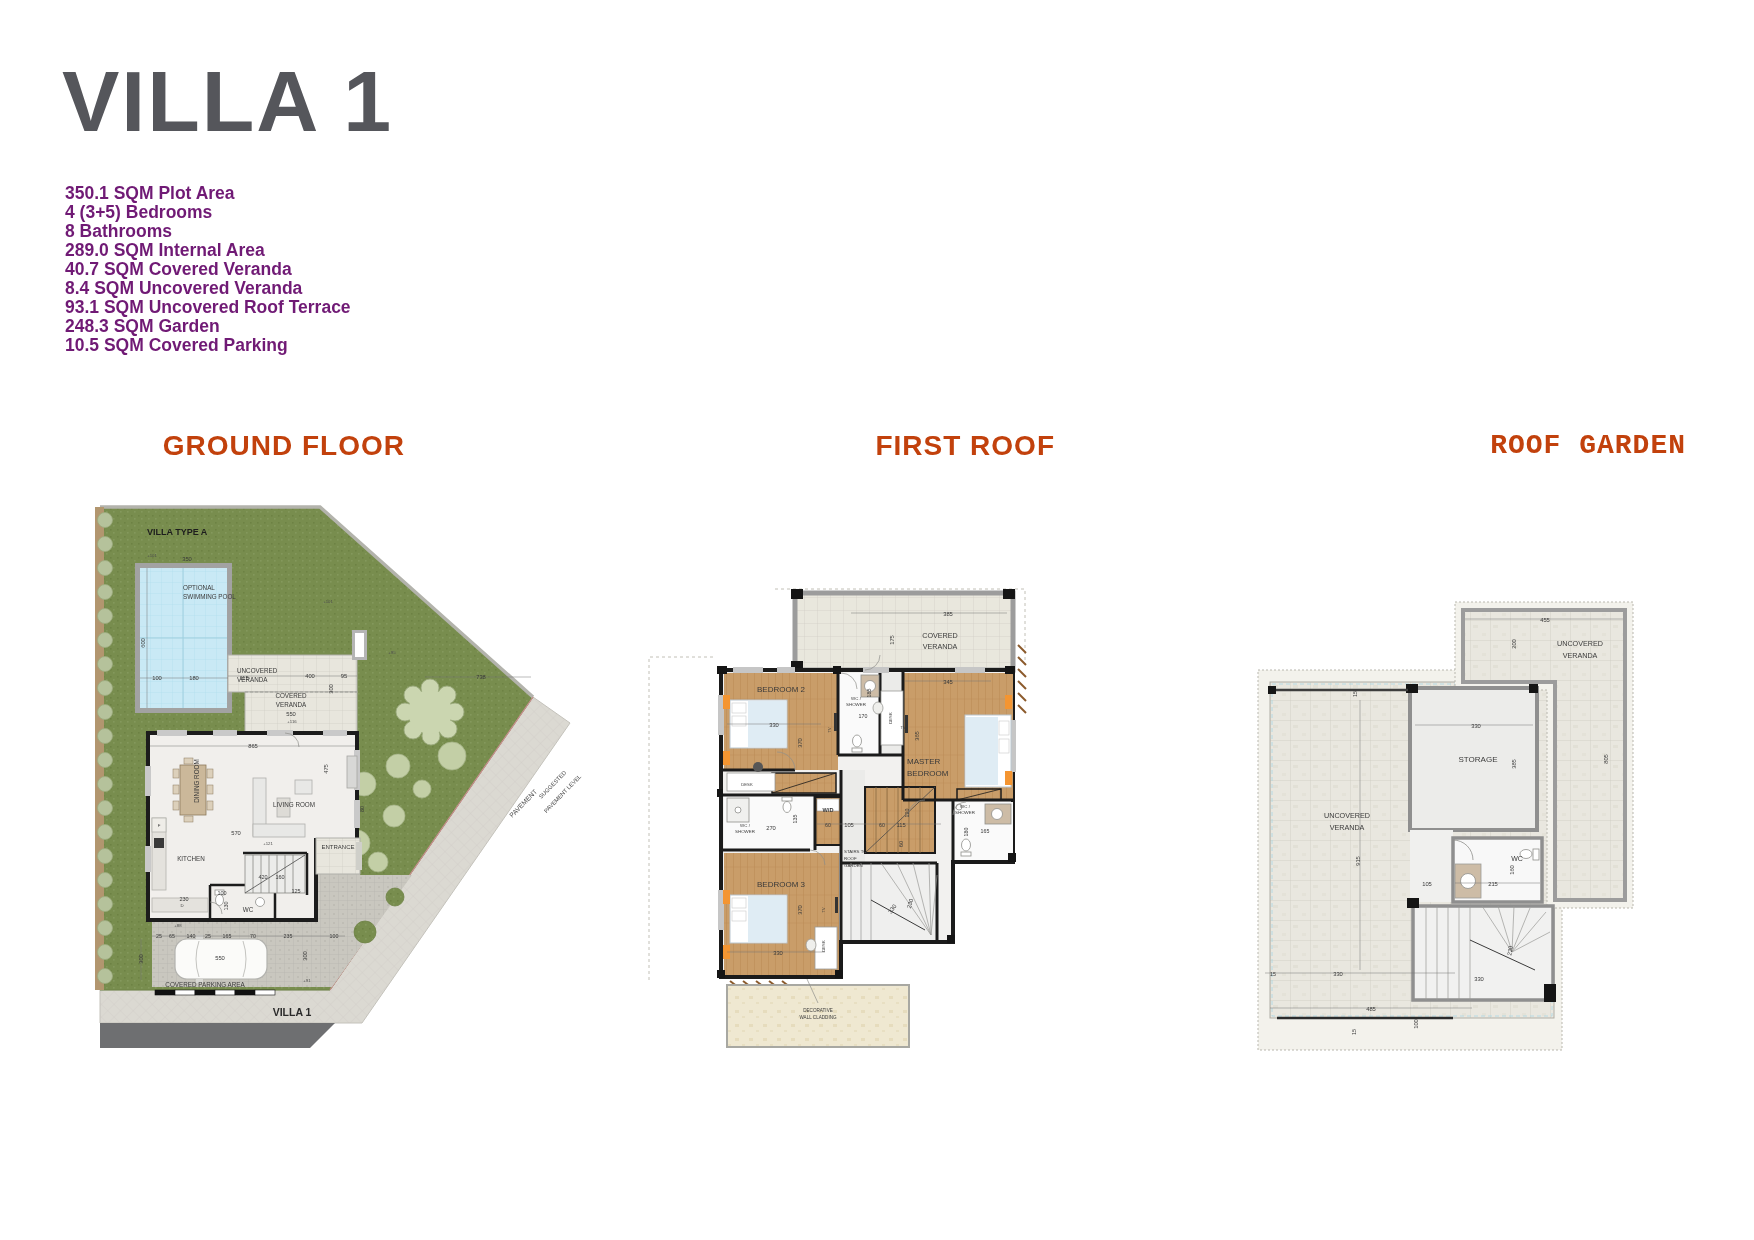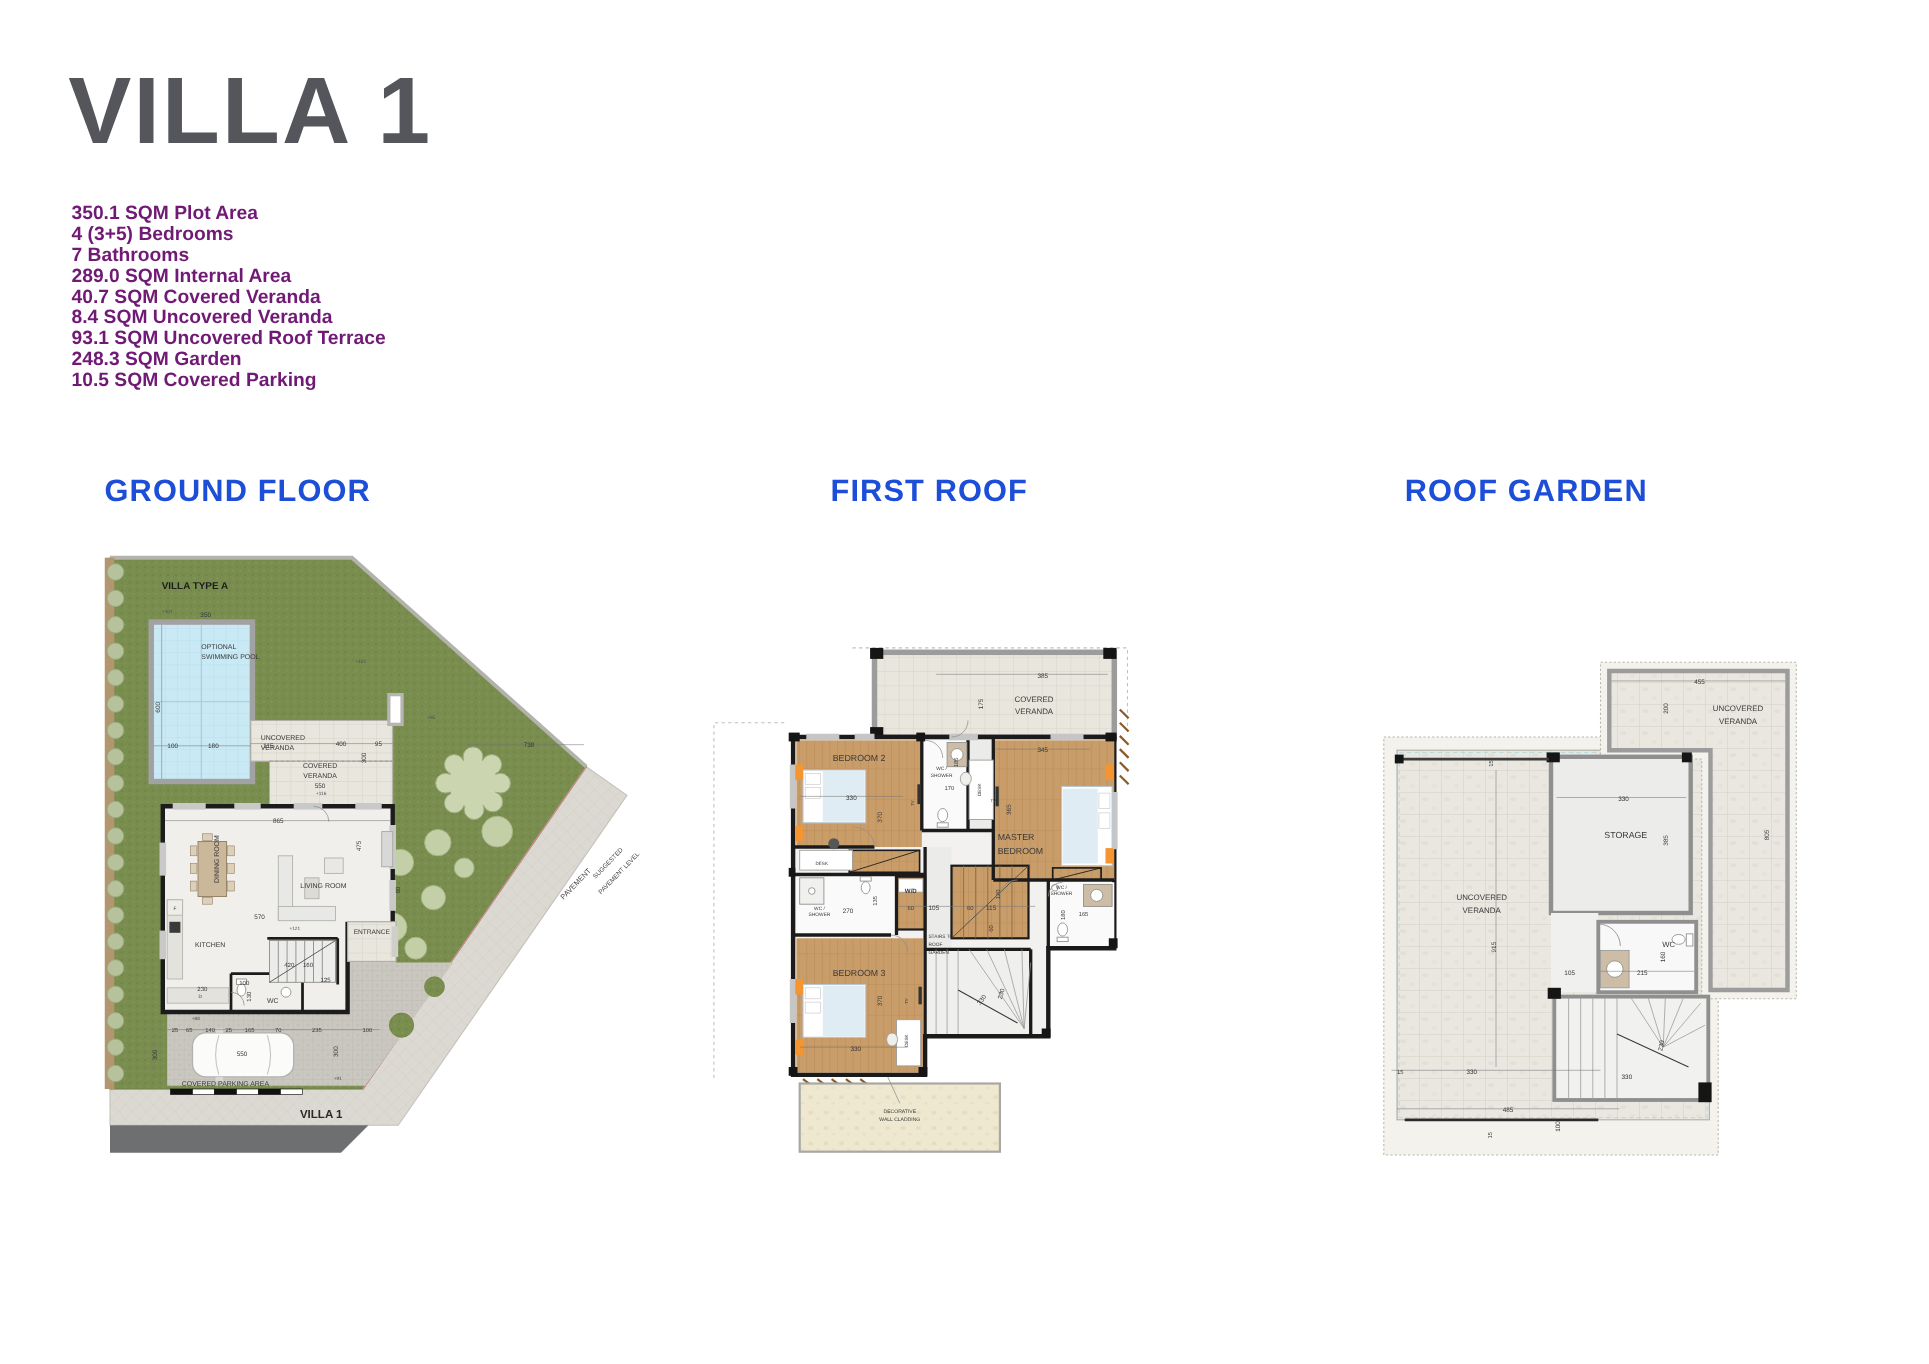--- a/index.html
+++ b/index.html
@@ -3,35 +3,35 @@
 <meta charset="utf-8">
 <style>
   html,body{margin:0;padding:0;background:#fff;}
   body{width:1754px;height:1240px;position:relative;overflow:hidden;
        font-family:"Liberation Sans",sans-serif;color:#232323;}
   .page-title{position:absolute;left:62px;top:52px;font-size:86px;font-weight:bold;
               letter-spacing:2px;color:#55565b;}
   .specs{position:absolute;left:65px;top:184px;font-size:17.5px;font-weight:bold;
          line-height:19px;color:#701a75;}
   .plan-header{position:absolute;top:430px;font-size:28px;font-weight:bold;
-               letter-spacing:1px;color:#1d4ed8;text-align:left;}
+               letter-spacing:1px;color:#c2410c;text-align:right;}
   #hdr-ground{left:95px;width:310px;}
   #hdr-first{left:755px;width:300px;}
-  #hdr-roof{left:1277px;width:310px;}
+  #hdr-roof{left:1376px;width:310px;font-family:Liberation Mono, monospace;}
   .plansvg{position:absolute;}
   svg text{font-family:"Liberation Sans",sans-serif;}
 </style>
 </head>
 <body>
 
 <div class="page-title">VILLA 1</div>
 <div class="specs" id="specs">
     <div>350.1 SQM Plot Area</div>
     <div>4 (3+5) Bedrooms</div>
-    <div>7 Bathrooms</div>
+    <div>8 Bathrooms</div>
     <div>289.0 SQM Internal Area</div>
     <div>40.7 SQM Covered Veranda</div>
     <div>8.4 SQM Uncovered Veranda</div>
     <div>93.1 SQM Uncovered Roof Terrace</div>
     <div>248.3 SQM Garden</div>
     <div>10.5 SQM Covered Parking</div>
   </div>
 <div class="plan-header" id="hdr-ground">GROUND FLOOR</div>
 <div class="plan-header" id="hdr-first">FIRST ROOF</div>
 <div class="plan-header" id="hdr-roof">ROOF GARDEN</div>

